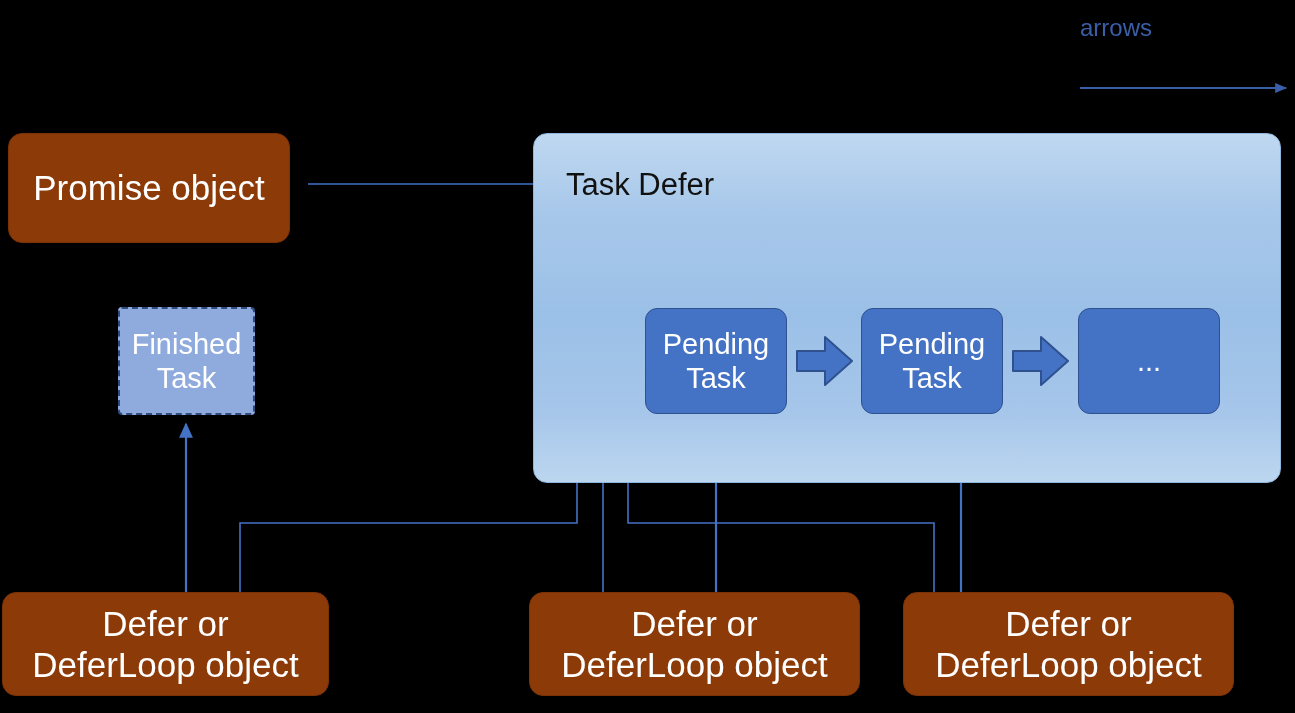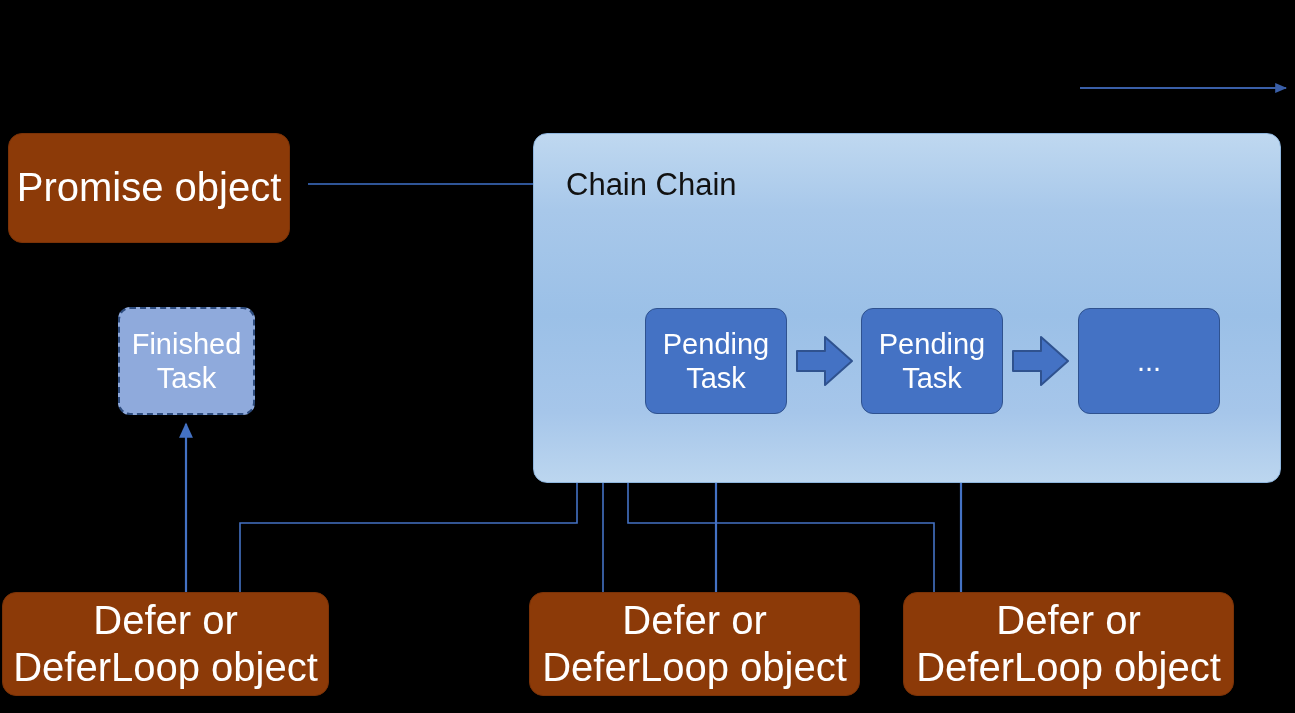--- a/index.html
+++ b/index.html
@@ -38,28 +38,28 @@
     line-height: 1.18;
     white-space: pre-line;
   }
 
   
   .node-brown {
     background: #8C3A08;
     border: 1px solid #7A3207;
     border-radius: 14px;
     color: #FFFFFF;
-    font-size: 40px;
+    font-size: 35px;
   }
 
   
   .node-finished {
     background: #8FAADC;
     border: 2px dashed #2E4C7E;
-    border-radius: 12px;
+    border-radius: 4px;
     color: #FFFFFF;
     font-size: 29px;
   }
 
   
   .node-pending {
     background: #4472C4;
     border: 1px solid #2F528F;
     border-radius: 12px;
     color: #FFFFFF;
@@ -157,24 +157,25 @@
     <g>
       <path d="M961,592 L961,426" stroke="#4472C4" stroke-width="2.2" fill="none" marker-end="url(#arrHead)"></path>
     </g>
 
     <g>
       <path d="M1080,88 L1286,88" stroke="#3A5FA8" stroke-width="2" fill="none" marker-end="url(#arrHeadLegend)"></path>
     </g>
   </svg>
 
   <div class="legend">
+    <span class="legend-line">arrows</span>
   </div>
 
   <div class="panel">
-    <div class="panel-title">Chain Chain</div>
+    <div class="panel-title">Task Defer</div>
   </div>
 
   <div class="node node-brown" style="left:8px; top:133px; width:282px; height:110px;">
     <span>Promise object</span>
   </div>
 
   <div class="node node-finished" style="left:118px; top:307px; width:137px; height:108px;">
     <span>Finished
 Task</span>
   </div>

